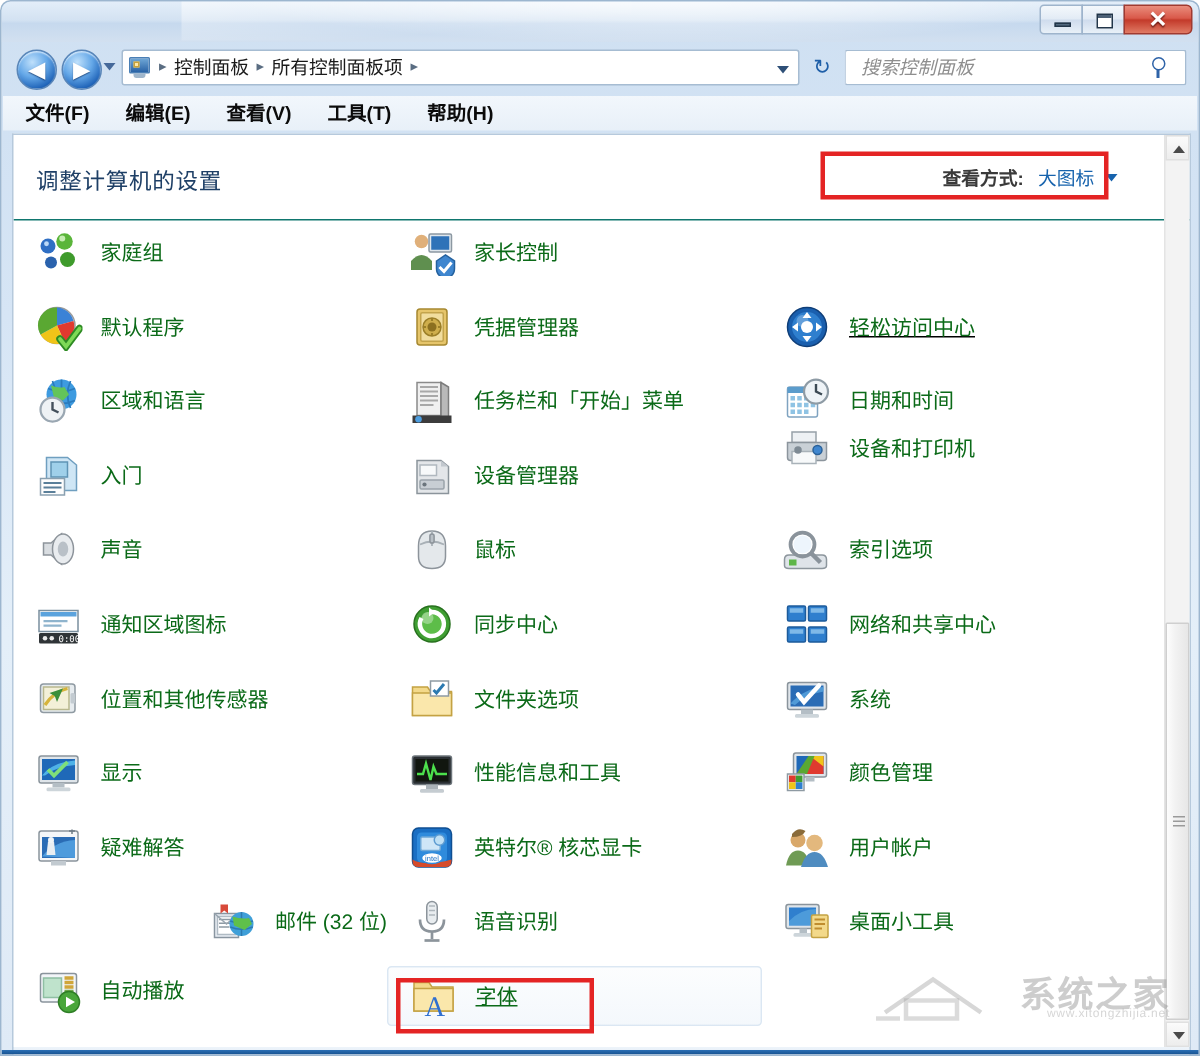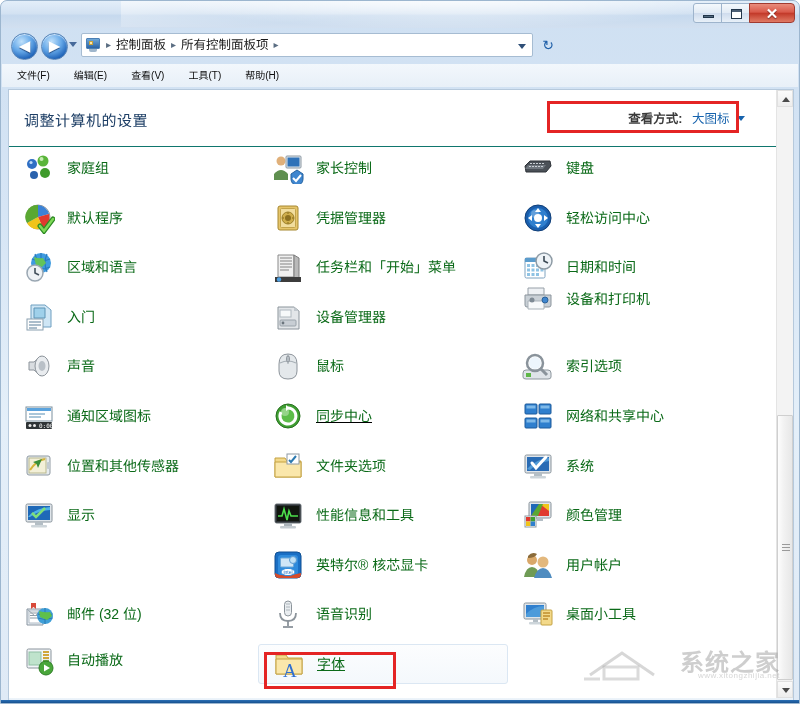--- a/index.html
+++ b/index.html
@@ -212,26 +212,27 @@
     position: absolute;
     left: 1px; top: 63px;
     width: 796px; height: 23px;
     background: linear-gradient(to bottom, #f2f7fc, #e8f0f8);
     display: flex;
     align-items: center;
     padding-left: 12px;
     box-sizing: border-box;
   }
   .menuitem {
-    font-size: 10px;
+    font-size: 13px;
     color: #0b0b0b;
     margin-right: 18px;
     line-height: 18px;
     padding: 1px 3px;
     white-space: nowrap;
+    font-weight: bold;
   }
 
   
   #content {
     position: absolute;
     left: 7px; top: 88px;
     width: 786px; height: 610px;
     background: #ffffff;
     border: 1px solid #b6c9dc;
     border-bottom: 0;
@@ -440,20 +441,24 @@
       <span class="crumbsep">▸</span>
       <span class="crumb">所有控制面板项</span>
       <span class="crumbsep">▸</span>
       <span id="addr-caret"></span>
     </div>
 
     <div id="refreshbtn">
       <span>↻</span>
     </div>
 
+    <div id="searchbox">
+      <input type="text" placeholder="搜索控制面板" style="">
+      <span class="mag"></span>
+    </div>
   </div>
 
   <div id="menubar">
     <span class="menuitem">文件(F)</span>
     <span class="menuitem">编辑(E)</span>
     <span class="menuitem">查看(V)</span>
     <span class="menuitem">工具(T)</span>
     <span class="menuitem">帮助(H)</span>
   </div>
 
@@ -545,21 +550,33 @@
           <span class="ico"><svg viewBox="0 0 32 32" width="32" height="32">
               <rect x="3" y="5" width="26" height="18" rx="1.5" fill="#dfe5ea" stroke="#8a949c"></rect>
               <rect x="5" y="7" width="22" height="14" fill="#1f69b8"></rect>
               <path d="M5 18 q7 -9 22 -10 v3 q-13 1 -20 7z" fill="#57c0f0" opacity=".85"></path>
               <path d="M9 14 l4 4 l9 -9" stroke="#7fe07a" stroke-width="2.5" fill="none"></path>
               <rect x="12" y="23" width="8" height="3" fill="#b4bec5"></rect>
               <rect x="8" y="26" width="16" height="2.5" rx="1" fill="#cdd5da"></rect>
             </svg></span>
           <span class="lbl">显示</span>
         </div>
-        <div class="item" style="left: 0px; top: 446px; width: 249px;">
+        <div class="item" style="left: 0px; top: 397px; width: 249px;">
+          <span class="ico"><svg viewBox="0 0 32 32" width="32" height="32">
+              <rect x="3" y="5" width="26" height="20" rx="1.5" fill="#f4f6f8" stroke="#8a949c"></rect>
+              <rect x="5" y="9" width="22" height="14" fill="#2a6cb5"></rect>
+              <path d="M5 22 q8 -10 22 -11 v12z" fill="#4e9bdc"></path>
+              <path d="M9 12 l4 0 l1 9 l-6 0z" fill="#e9eef2"></path>
+              <circle cx="11" cy="11" r="2" fill="#f0f4f7"></circle>
+              <path d="M23 5 h4 M25 4 v3" stroke="#6d7b85" stroke-width="1"></path>
+              <rect x="11" y="25" width="10" height="3" fill="#c2cad0"></rect>
+            </svg></span>
+          <span class="lbl">疑难解答</span>
+        </div>
+        <div class="item" style="left: 0px; top: 446px; width: 249px; justify-content: flex-end;">
           <span class="ico"><svg viewBox="0 0 32 32" width="32" height="32">
               <path d="M4 11 h16 v16 h-16z" fill="#e9eef4" stroke="#8995a0"></path>
               <path d="M6 13 h12 v12 h-12z" fill="#ffffff" stroke="#b0bbc4"></path>
               <path d="M7 15 h10 M7 17.5 h10 M7 20 h7" stroke="#8d9aa4" stroke-width="1.1"></path>
               <path d="M4 11 l8 7 l8 -7" fill="none" stroke="#99a5af"></path>
               <circle cx="22" cy="18" r="8" fill="#3f9fd8"></circle>
               <path d="M14.5 16 q7.5 3 15 0 M14.5 20 q7.5 3 15 0 M22 10 v16" stroke="#2c7ab1" stroke-width="1" fill="none"></path>
               <path d="M16 13 q6 2 11 1 l2 4 -5 4 -7 -3z" fill="#5fc04a"></path>
               <path d="M8 5 l5 0 l0 6 l-2.5 -2 l-2.5 2z" fill="#d84a3a"></path>
             </svg></span>
@@ -619,21 +636,21 @@
         </div>
         <div class="item" style="left: 249px; top: 198px; width: 249px;">
           <span class="ico"><svg viewBox="0 0 32 32" width="32" height="32">
               <path d="M16 4 q9 0 9 10 v7 q0 8 -9 8 q-9 0 -9 -8 v-7 q0 -10 9 -10z" fill="#e4e8eb" stroke="#8d949b"></path>
               <path d="M16 4 v10" stroke="#a8b0b6" stroke-width="1.2"></path>
               <path d="M8 13 q8 -4 16 0" stroke="#a8b0b6" fill="none" stroke-width="1.2"></path>
               <rect x="14.6" y="6" width="2.8" height="6" rx="1.4" fill="#b9c0c6" stroke="#8d949b"></rect>
             </svg></span>
           <span class="lbl">鼠标</span>
         </div>
-        <div class="item" style="left: 249px; top: 248px; width: 249px; text-decoration: underline;">
+        <div class="item" style="left: 249px; top: 248px; width: 249px;">
           <span class="ico"><svg viewBox="0 0 32 32" width="32" height="32">
               <circle cx="16" cy="16" r="12" fill="#3f9e32" stroke="#27701e"></circle>
               <circle cx="16" cy="16" r="8.5" fill="#5dbd49"></circle>
               <path d="M16 8 a8 8 0 1 1 -7 4" stroke="#ffffff" stroke-width="3" fill="none"></path>
               <path d="M14 5 l4 3 l-4 3z" fill="#ffffff"></path>
               <circle cx="13" cy="12" r="4" fill="#ffffff" opacity=".35"></circle>
             </svg></span>
           <span class="lbl">同步中心</span>
         </div>
         <div class="item" style="left: 249px; top: 298px; width: 249px;">
@@ -678,30 +695,21 @@
           <span class="lbl">语音识别</span>
         </div>
         <div class="item hot" style="left: 249px; top: 496px; width: 250px;">
           <span class="ico"><svg viewBox="0 0 32 32" width="32" height="32">
               <path d="M3 7 h10 l2 3 h14 v16 h-26z" fill="#f3d98a" stroke="#c4a243"></path>
               <path d="M3 11 h26 v15 h-26z" fill="#fae7ab" stroke="#c4a243"></path>
               <text x="10" y="29" font-size="19" fill="#2f6fd0" font-family="Liberation Serif, serif">A</text>
             </svg></span>
           <span class="lbl">字体</span>
         </div>
-        <div class="item" style="left: 499px; top: 0px; width: 249px;">
-          <span class="ico"><svg viewBox="0 0 32 32" width="32" height="32">
-              <path d="M3 14 l5 -5 h20 l1 5 l-5 6 h-20z" fill="#4a5057" stroke="#2e3338"></path>
-              <path d="M6 13 h18 l-3 4 h-18z" fill="#6e757d"></path>
-              <path d="M8 11.5 h2 M11 11.5 h2 M14 11.5 h2 M17 11.5 h2 M20 11.5 h2" stroke="#c8ced4" stroke-width="1"></path>
-              <path d="M7 14.5 h2 M10 14.5 h2 M13 14.5 h2 M16 14.5 h2 M19 14.5 h2" stroke="#c8ced4" stroke-width="1"></path>
-            </svg></span>
-          <span class="lbl">键盘</span>
-        </div>
-        <div class="item" style="left: 499px; top: 50px; width: 249px;">
+        <div class="item" style="left: 499px; top: 50px; width: 249px; text-decoration: underline;">
           <span class="ico"><svg viewBox="0 0 32 32" width="32" height="32">
               <circle cx="16" cy="16" r="13" fill="#1a5fae" stroke="#0f3e78"></circle>
               <circle cx="16" cy="16" r="10" fill="#2f7fce"></circle>
               <circle cx="16" cy="16" r="4" fill="#ffffff"></circle>
               <path d="M16 6 l3 4 h-6z M16 26 l-3 -4 h6z M6 16 l4 -3 v6z M26 16 l-4 3 v-6z" fill="#ffffff"></path>
               <circle cx="13" cy="12" r="4" fill="#ffffff" opacity=".25"></circle>
             </svg></span>
           <span class="lbl">轻松访问中心</span>
         </div>
         <div class="item" style="left: 499px; top: 99px; width: 249px;">

